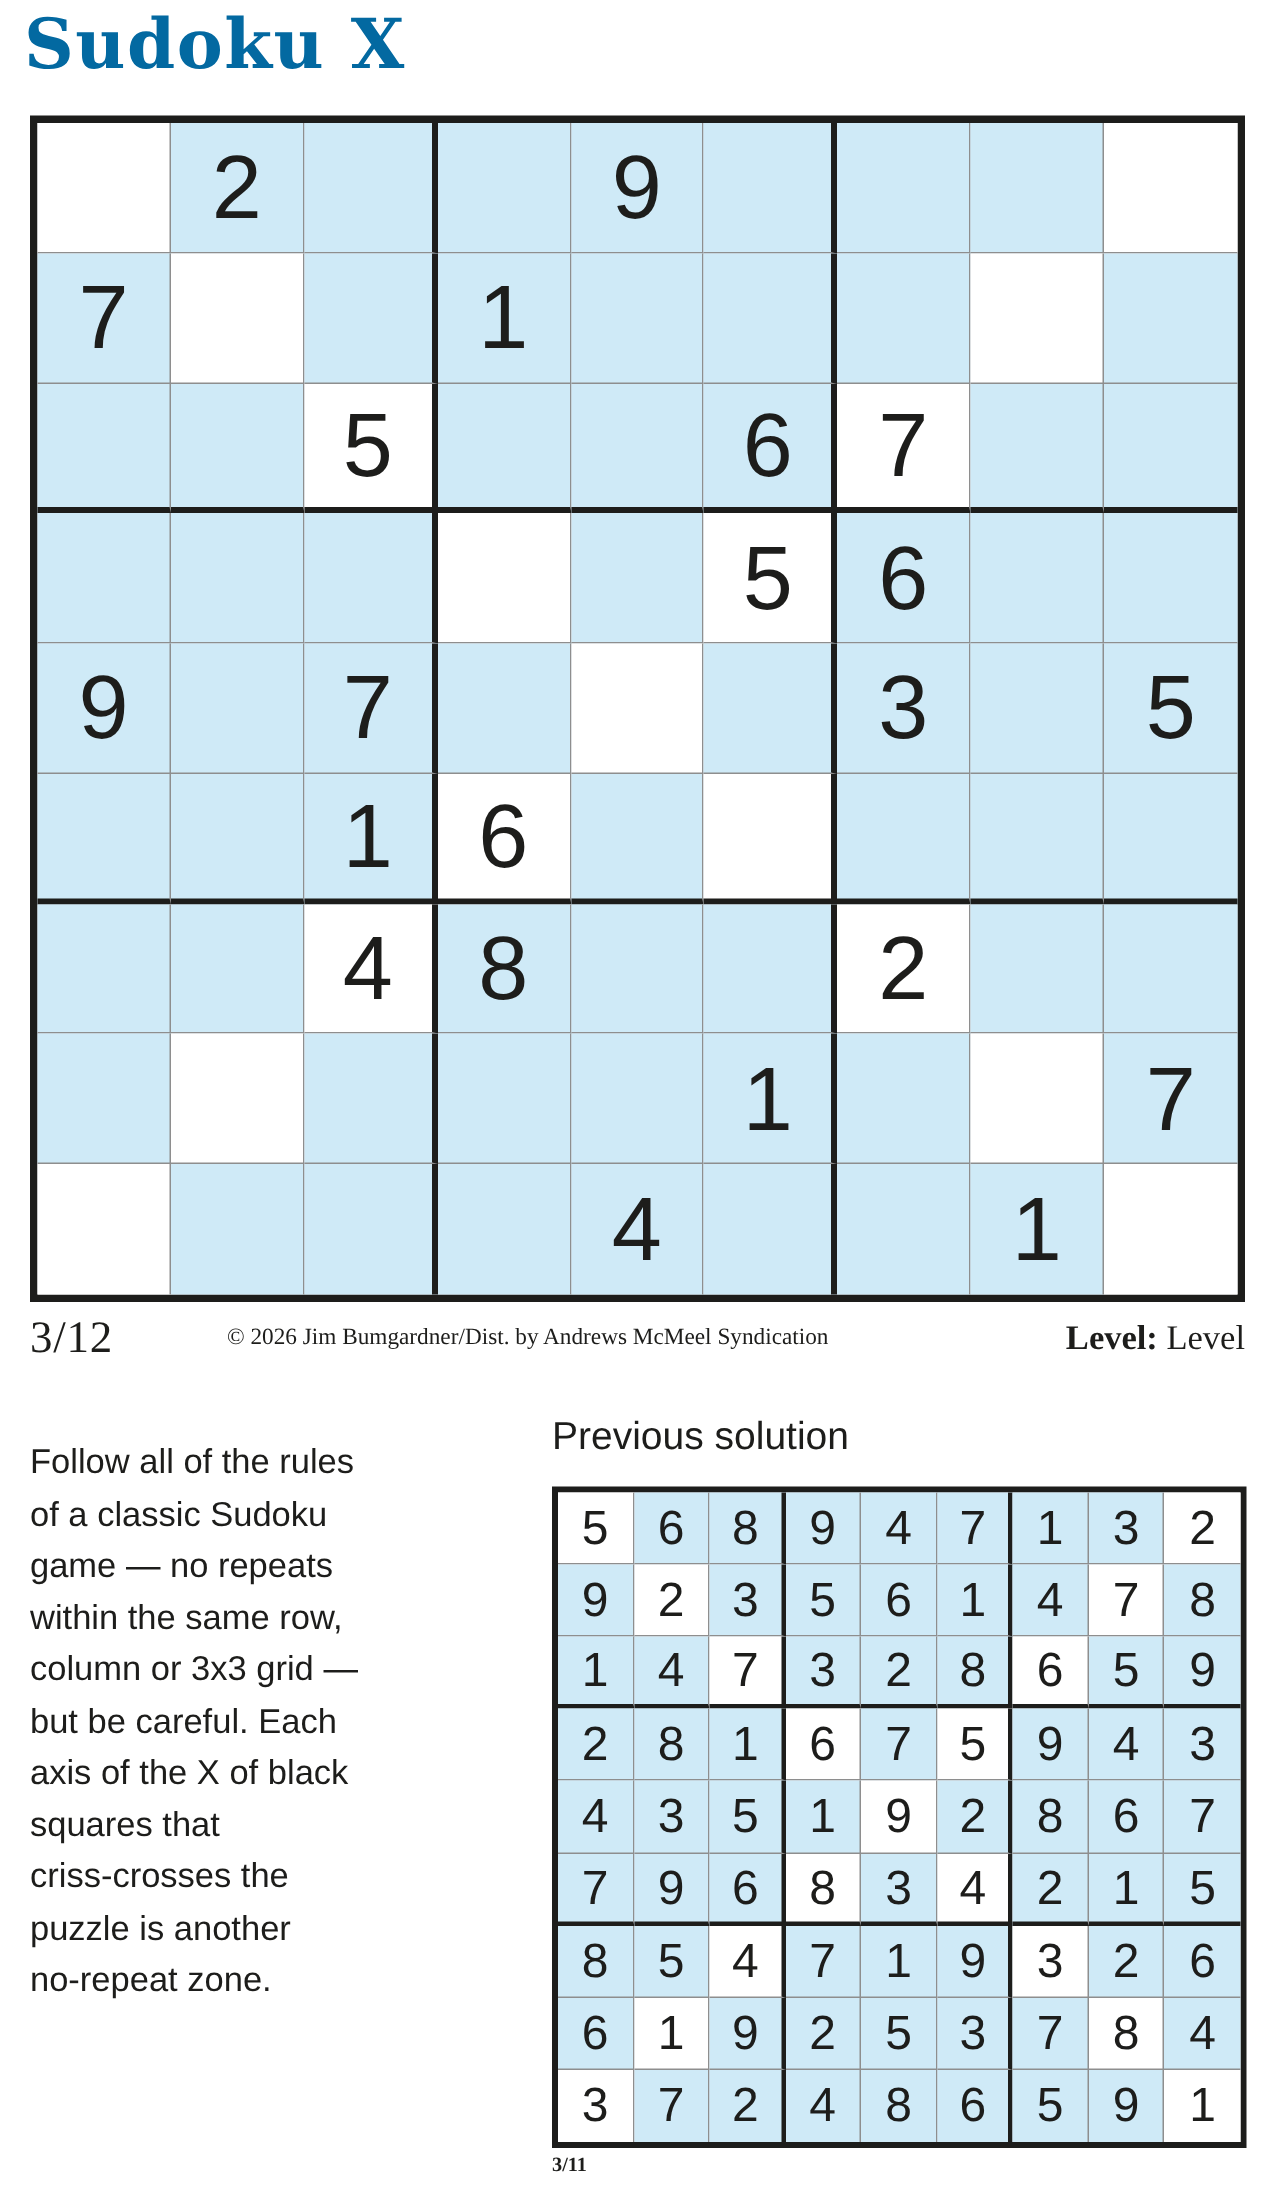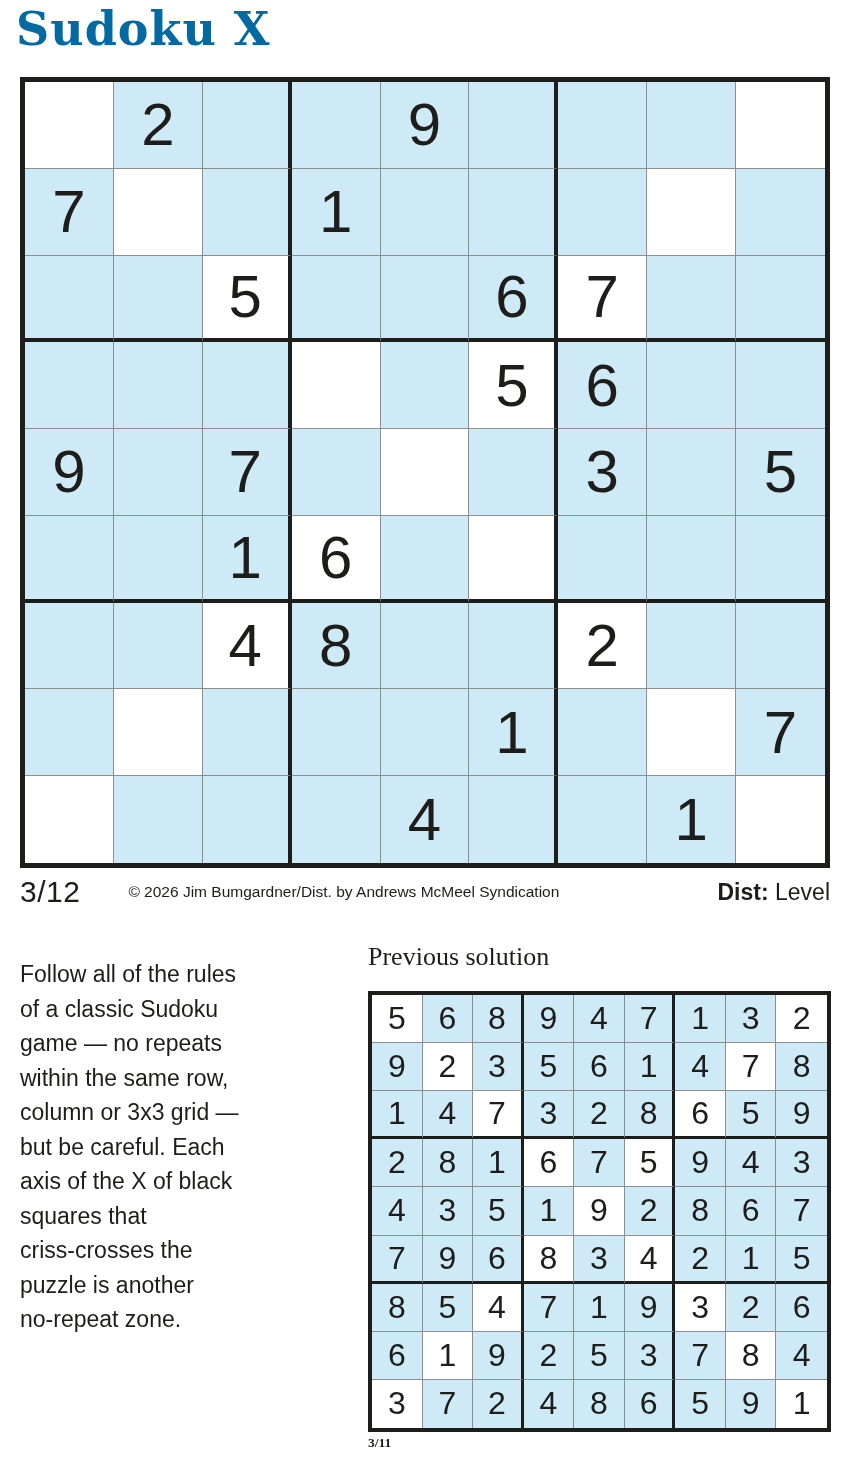--- a/index.html
+++ b/index.html
@@ -47,33 +47,33 @@
   .prev-grid .cell{font-size:32px;}
   .main-grid .cell.br{border-right:4px solid var(--thick);}
   .main-grid .cell.bb{border-bottom:4px solid var(--thick);}
   .prev-grid .cell.br{border-right:3px solid var(--thick);}
   .prev-grid .cell.bb{border-bottom:3px solid var(--thick);}
   .cell.lc{border-right:none;}
   .cell.lr{border-bottom:none;}
   
   .grid-footer{
     position:absolute;left:20px;top:870px;width:810px;height:44px;
-    display:flex;align-items:center;
+    display:flex;align-items:center;font-family:Liberation Serif, serif;
   }
   .puzzle-date{font-size:30px;letter-spacing:0.5px;}
-  .copyright{font-size:15.5px;margin-left:48px;}
+  .copyright{font-size:15.5px;margin-left:76px;}
   .level{margin-left:auto;font-size:23px;}
   .level b{font-weight:bold;}
   
   .instructions{
     position:absolute;left:20px;top:941px;width:350px;
     font-size:23px;line-height:34.5px;white-space:pre-line;margin-top:16px;
   }
   .prev-heading{
-    position:absolute;left:368px;top:942px;font-size:26px;font-family:Liberation Serif, serif;
+    position:absolute;left:368px;top:942px;font-size:26px;
   }
   .prev-date{
     position:absolute;left:368px;top:1435px;
     font-size:13.5px;font-weight:bold;font-family:Liberation Serif, serif;
   }
 </style>
 </head>
 <body>
 
 <h1 class="page-title">Sudoku X</h1>
@@ -158,21 +158,21 @@
     <div class="cell lr">4</div>
     <div class="cell br lr"></div>
     <div class="cell lr"></div>
     <div class="cell lr">1</div>
     <div class="cell xcell lc lr"></div>
   </div>
 
 <div class="grid-footer">
   <span class="puzzle-date">3/12</span>
   <span class="copyright">© 2026 Jim Bumgardner/Dist. by Andrews McMeel Syndication</span>
-  <span class="level"><b>Dist:</b> <span>Level</span></span>
+  <span class="level"><b>Level:</b> <span>Level</span></span>
 </div>
 
 <p class="instructions">Follow all of the rules
 of a classic Sudoku
 game — no repeats
 within the same row,
 column or 3x3 grid —
 but be careful. Each
 axis of the X of black
 squares that

